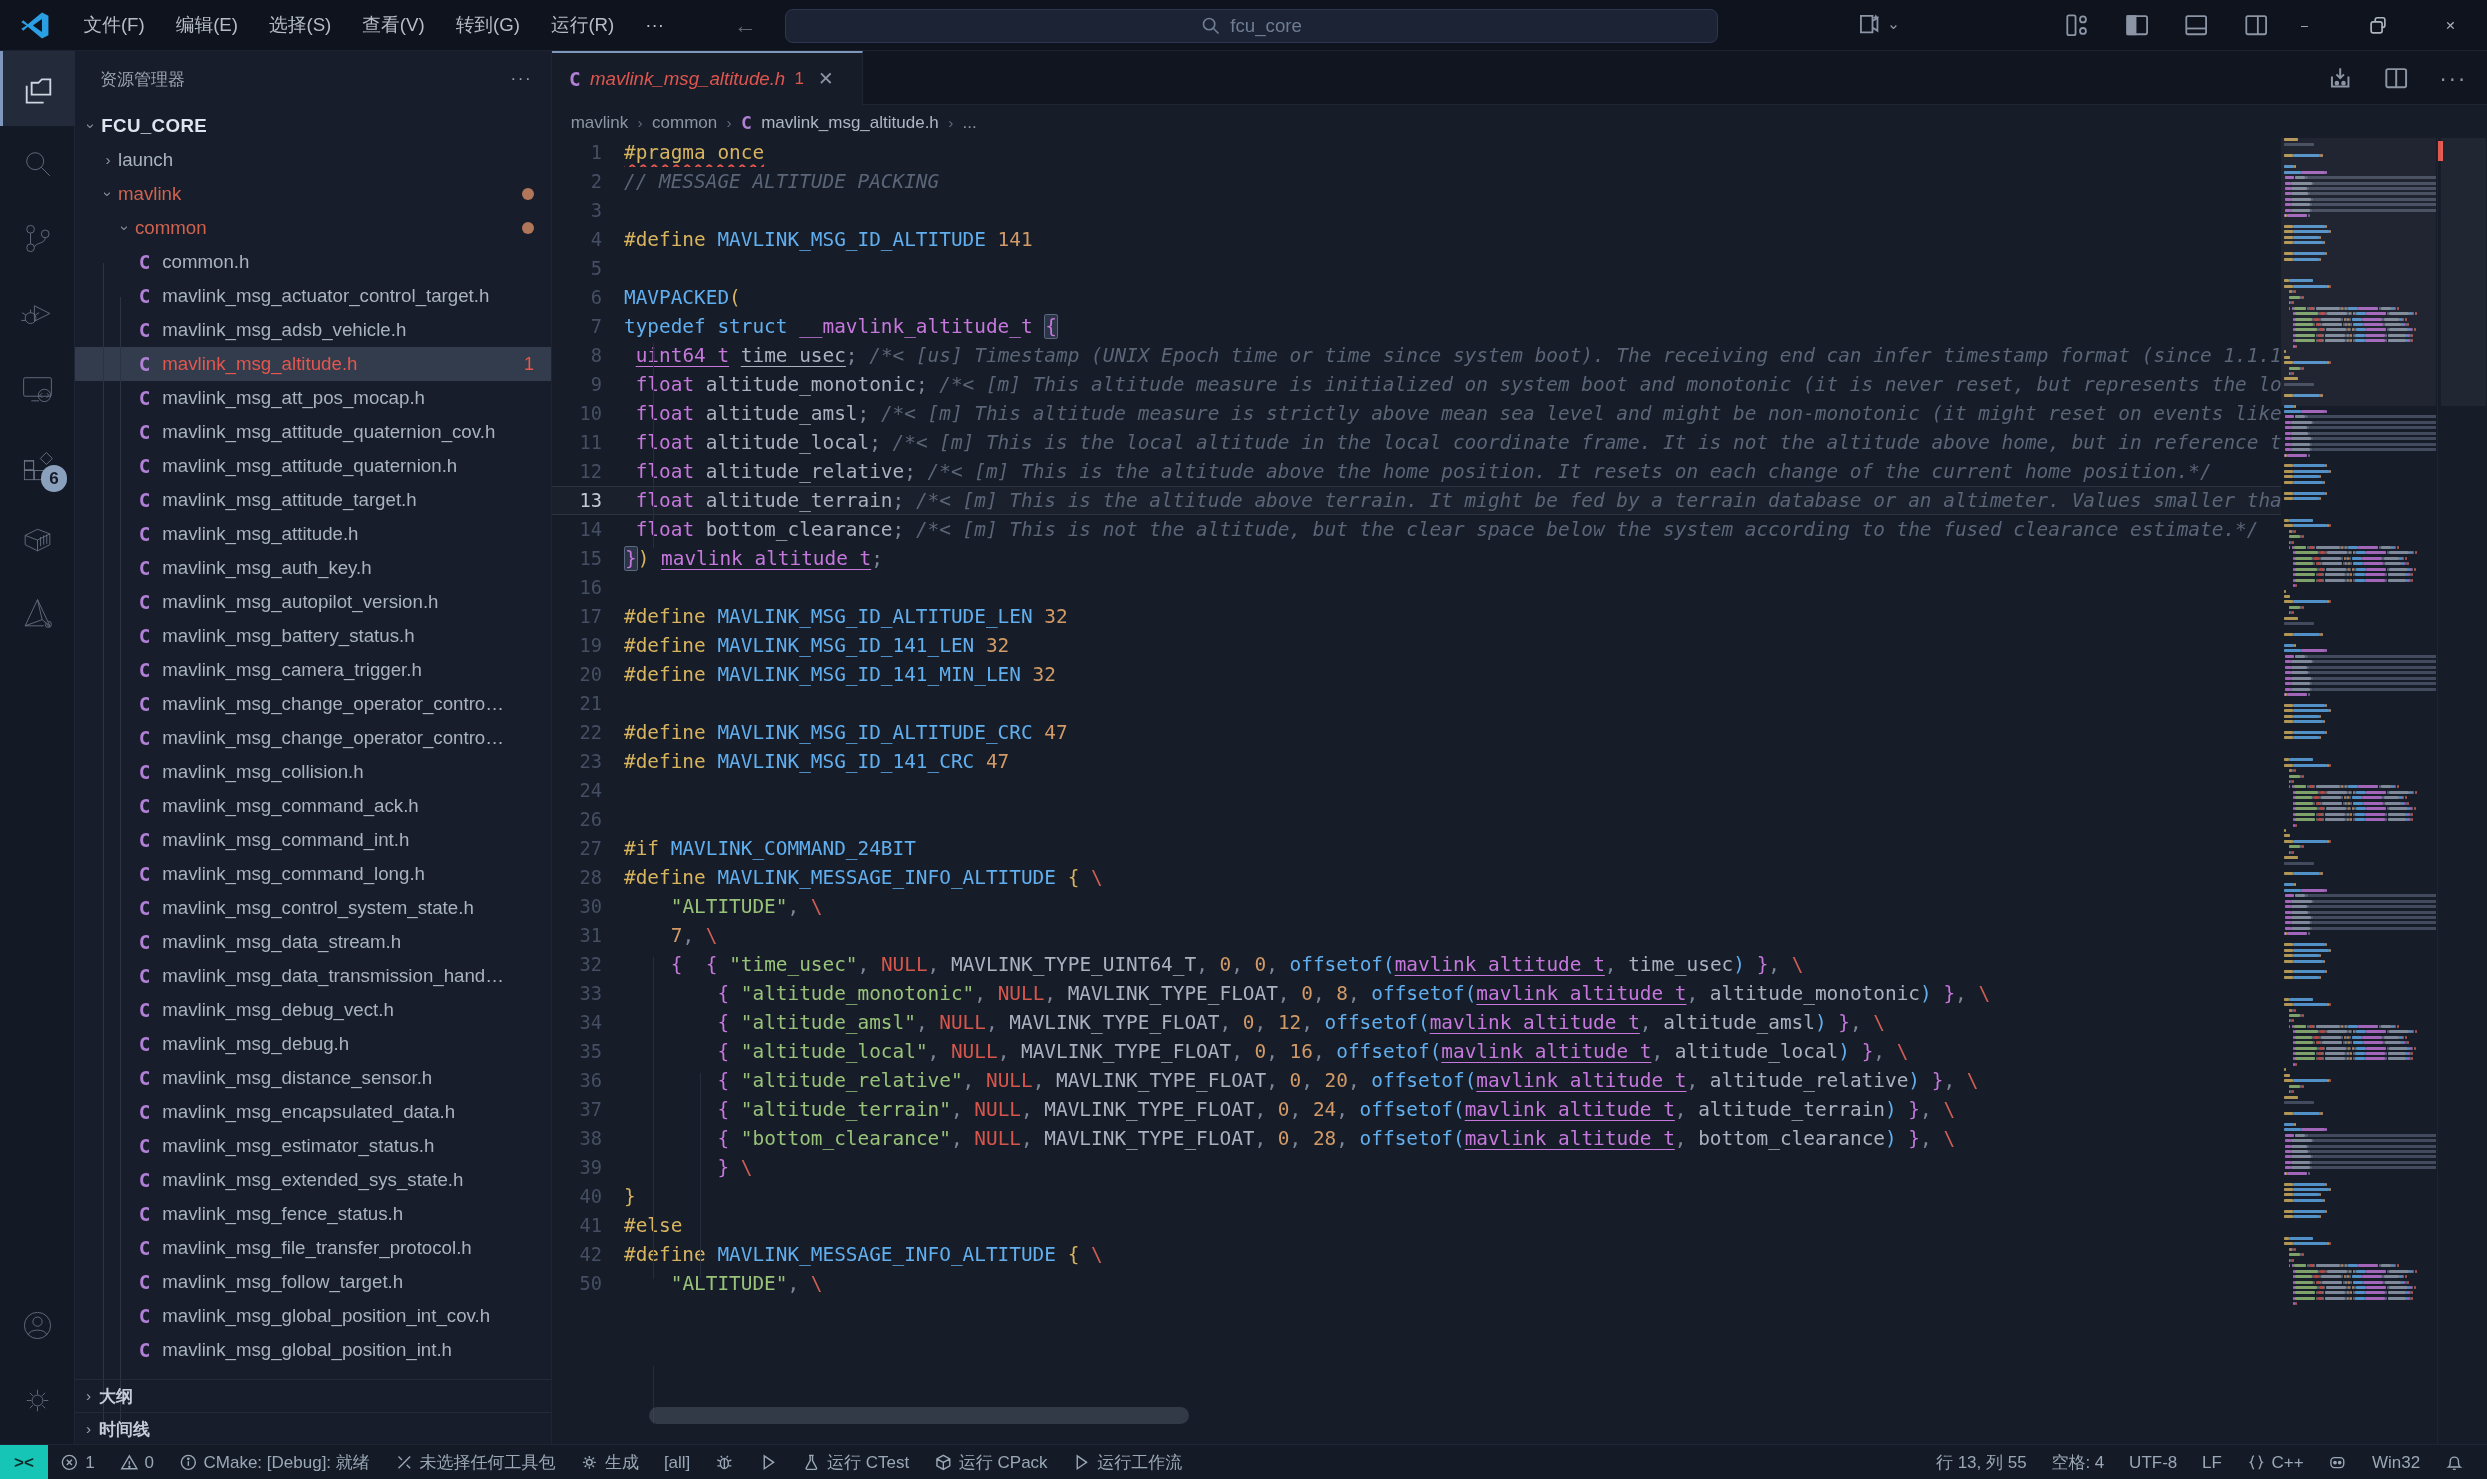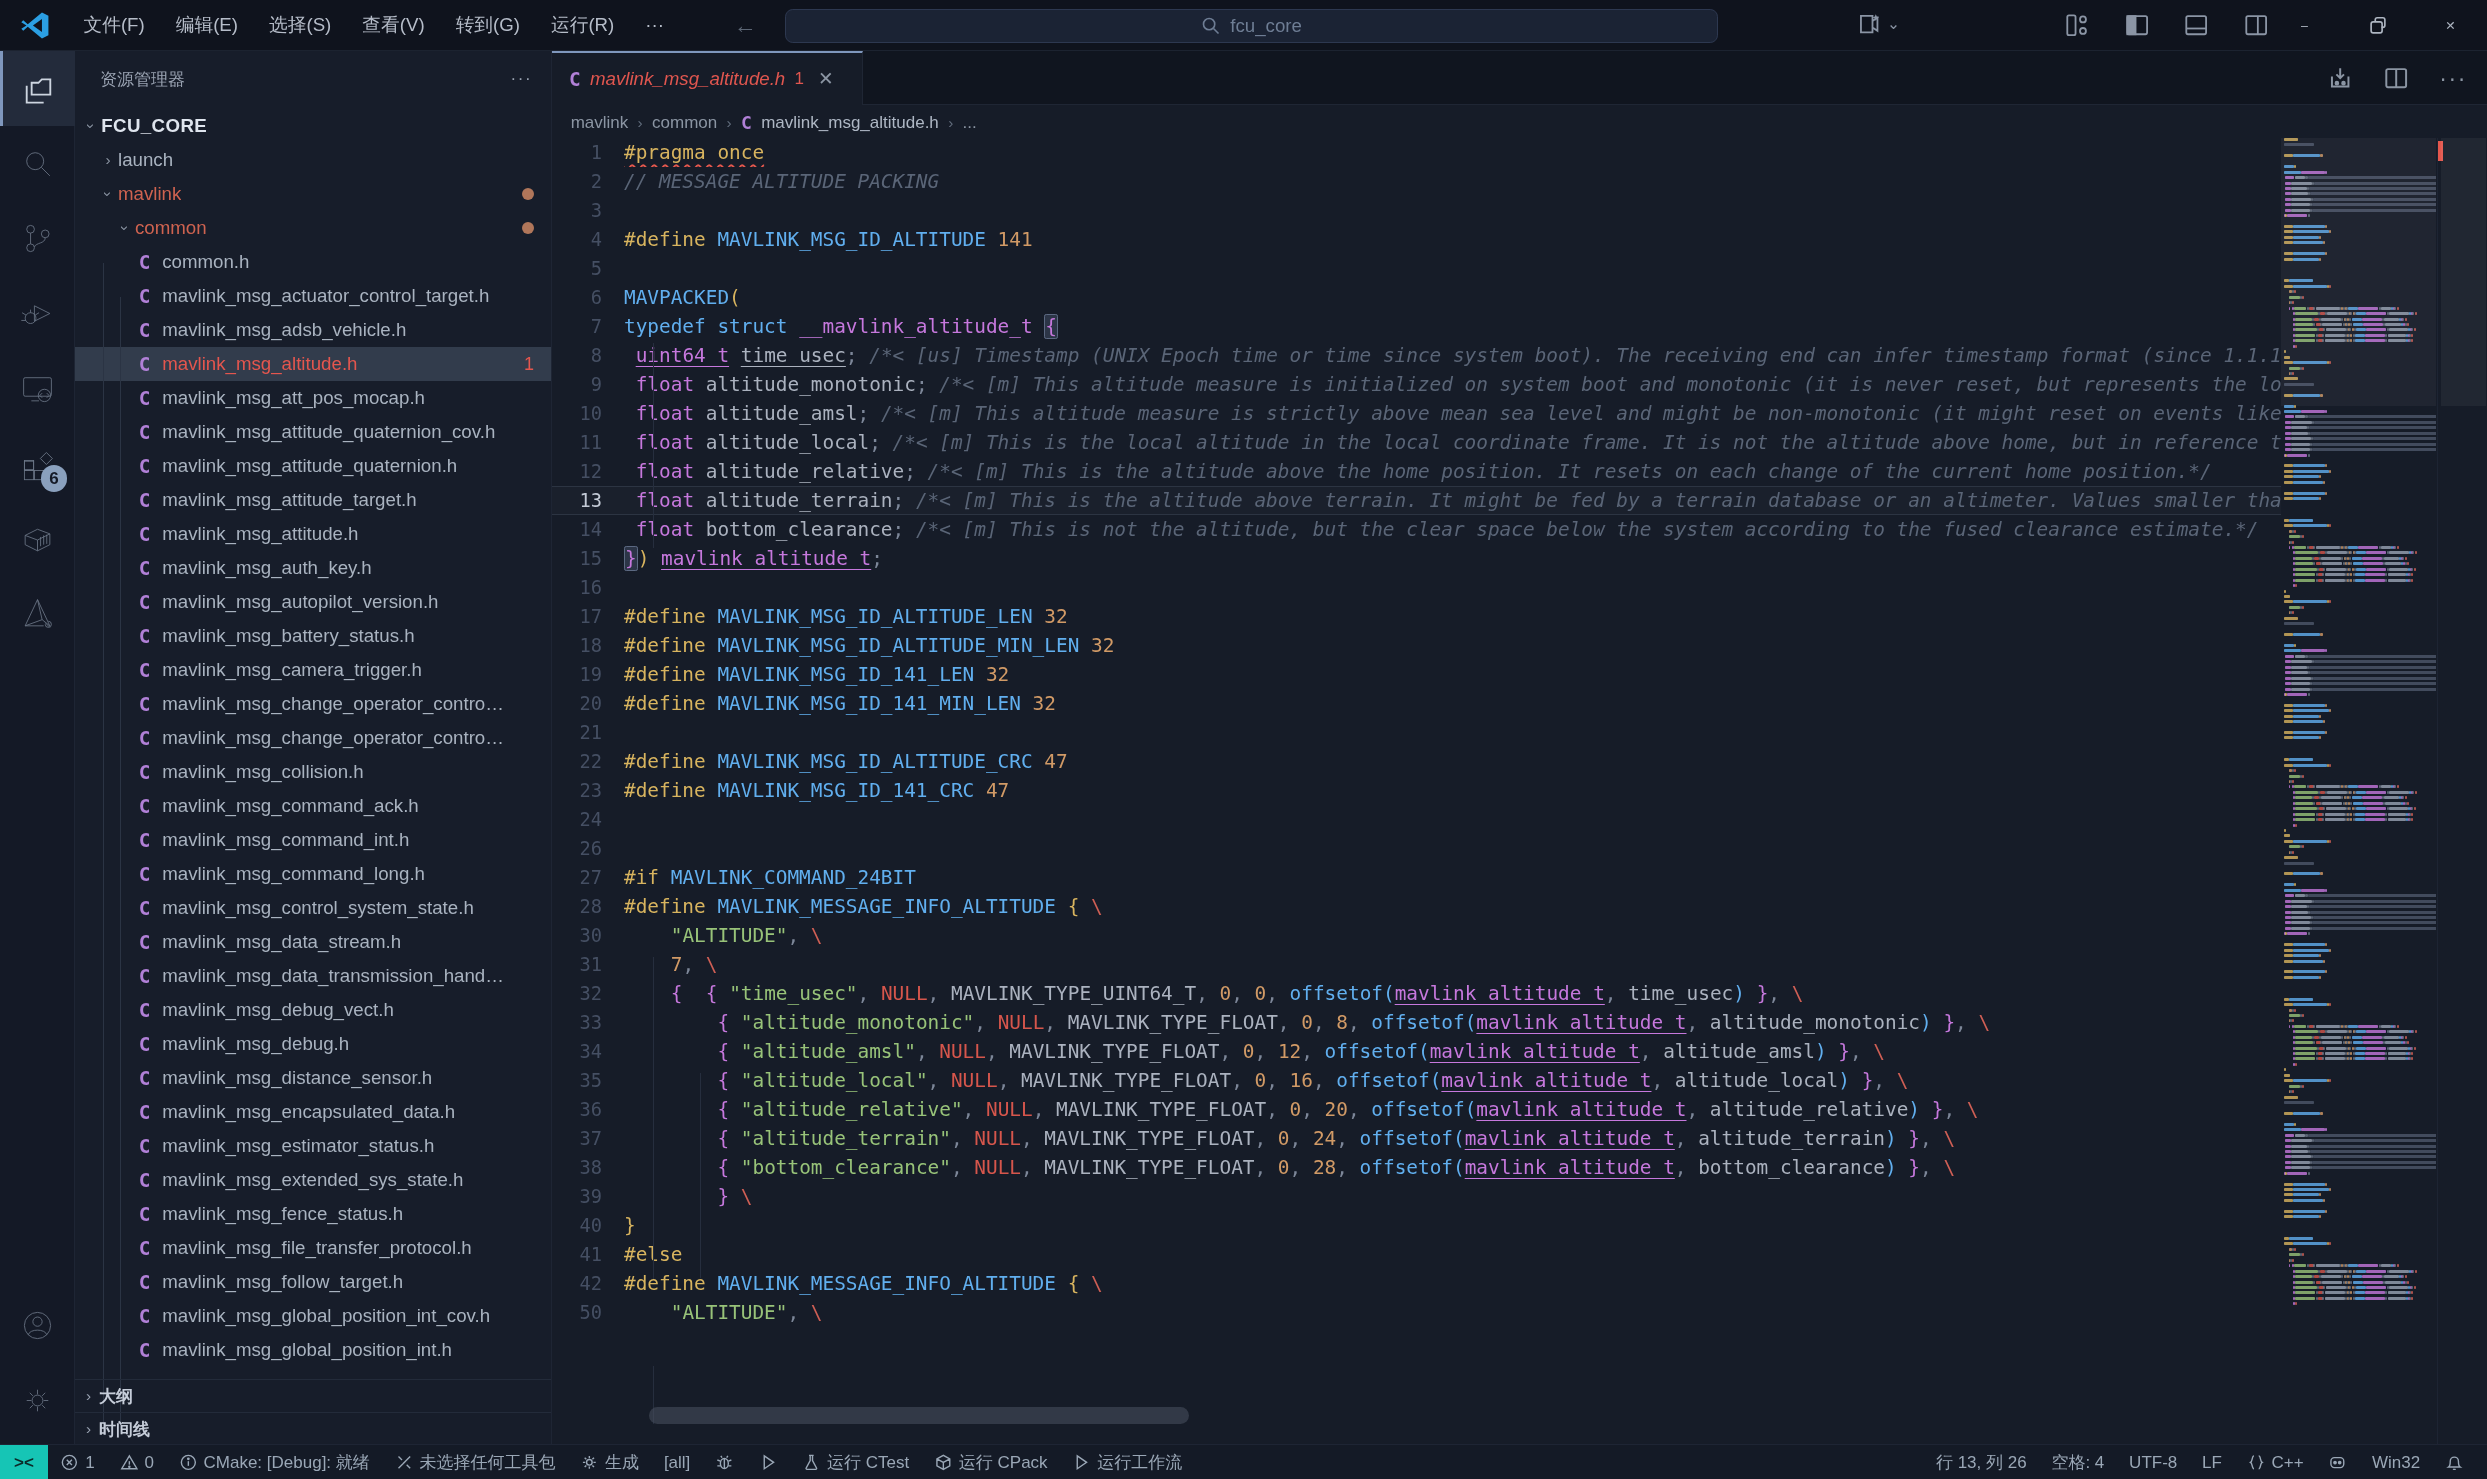--- a/index.html
+++ b/index.html
@@ -454,21 +454,20 @@
       <div class="code-line"><span class="ln">8</span><span class="ct"><span class="tk-p"> </span><span class="tk-tu">uint64_t</span><span class="tk-p"> </span><span class="tk-iu">time_usec</span><span class="tk-g">; </span><span class="tk-c">/*&lt; [us] Timestamp (UNIX Epoch time or time since system boot). The receiving end can infer timestamp format (since 1.1.1970 or since system boot).*/</span></span></div>
       <div class="code-line"><span class="ln">9</span><span class="ct"><span class="tk-p"> </span><span class="tk-t">float</span><span class="tk-p"> altitude_monotonic</span><span class="tk-g">; </span><span class="tk-c">/*&lt; [m] This altitude measure is initialized on system boot and monotonic (it is never reset, but represents the local altitude change).*/</span></span></div>
       <div class="code-line"><span class="ln">10</span><span class="ct"><span class="tk-p"> </span><span class="tk-t">float</span><span class="tk-p"> altitude_amsl</span><span class="tk-g">; </span><span class="tk-c">/*&lt; [m] This altitude measure is strictly above mean sea level and might be non-monotonic (it might reset on events like GPS lock).*/</span></span></div>
       <div class="code-line"><span class="ln">11</span><span class="ct"><span class="tk-p"> </span><span class="tk-t">float</span><span class="tk-p"> altitude_local</span><span class="tk-g">; </span><span class="tk-c">/*&lt; [m] This is the local altitude in the local coordinate frame. It is not the altitude above home, but in reference to the coordinate origin.*/</span></span></div>
       <div class="code-line"><span class="ln">12</span><span class="ct"><span class="tk-p"> </span><span class="tk-t">float</span><span class="tk-p"> altitude_relative</span><span class="tk-g">; </span><span class="tk-c">/*&lt; [m] This is the altitude above the home position. It resets on each change of the current home position.*/</span></span></div>
       <div class="code-line current"><span class="ln">13</span><span class="ct"><span class="tk-p"> </span><span class="tk-t">float</span><span class="tk-p"> altitude_terrain</span><span class="tk-g">; </span><span class="tk-c">/*&lt; [m] This is the altitude above terrain. It might be fed by a terrain database or an altimeter. Values smaller than -1000 are unknown.*/</span></span></div>
       <div class="code-line"><span class="ln">14</span><span class="ct"><span class="tk-p"> </span><span class="tk-t">float</span><span class="tk-p"> bottom_clearance</span><span class="tk-g">; </span><span class="tk-c">/*&lt; [m] This is not the altitude, but the clear space below the system according to the fused clearance estimate.*/</span></span></div>
       <div class="code-line"><span class="ln">15</span><span class="ct"><span class="tk-bm">}</span><span class="tk-b1">)</span><span class="tk-p"> </span><span class="tk-tu">mavlink_altitude_t</span><span class="tk-g">;</span></span></div>
       <div class="code-line"><span class="ln">16</span><span class="ct"></span></div>
       <div class="code-line"><span class="ln">17</span><span class="ct"><span class="tk-k">#define </span><span class="tk-m">MAVLINK_MSG_ID_ALTITUDE_LEN </span><span class="tk-n">32</span></span></div>
-      <div class="code-line"><span class="ln">18</span><span class="ct"><span class="tk-k">#define </span><span class="tk-m">MAVLINK_MSG_ID_ALTITUDE_MIN_LEN </span><span class="tk-n">32</span></span></div>
       <div class="code-line"><span class="ln">19</span><span class="ct"><span class="tk-k">#define </span><span class="tk-m">MAVLINK_MSG_ID_141_LEN </span><span class="tk-n">32</span></span></div>
       <div class="code-line"><span class="ln">20</span><span class="ct"><span class="tk-k">#define </span><span class="tk-m">MAVLINK_MSG_ID_141_MIN_LEN </span><span class="tk-n">32</span></span></div>
       <div class="code-line"><span class="ln">21</span><span class="ct"></span></div>
       <div class="code-line"><span class="ln">22</span><span class="ct"><span class="tk-k">#define </span><span class="tk-m">MAVLINK_MSG_ID_ALTITUDE_CRC </span><span class="tk-n">47</span></span></div>
       <div class="code-line"><span class="ln">23</span><span class="ct"><span class="tk-k">#define </span><span class="tk-m">MAVLINK_MSG_ID_141_CRC </span><span class="tk-n">47</span></span></div>
       <div class="code-line"><span class="ln">24</span><span class="ct"></span></div>
       <div class="code-line"><span class="ln">26</span><span class="ct"></span></div>
       <div class="code-line"><span class="ln">27</span><span class="ct"><span class="tk-k">#if </span><span class="tk-m">MAVLINK_COMMAND_24BIT</span></span></div>
       <div class="code-line"><span class="ln">28</span><span class="ct"><span class="tk-k">#define </span><span class="tk-m">MAVLINK_MESSAGE_INFO_ALTITUDE </span><span class="tk-b1">{</span><span class="tk-p"> </span><span class="tk-e">\</span></span></div>
       <div class="code-line"><span class="ln">30</span><span class="ct"><span class="tk-p">    </span><span class="tk-s">"ALTITUDE"</span><span class="tk-g">, </span><span class="tk-e">\</span></span></div>
@@ -2030,21 +2029,21 @@
         </div>
         <div class="sb-item">
           <svg viewBox="0 0 16 16">
             <path d="M4.5 2.5 L12.5 8 L4.5 13.5z"></path>
           </svg>
           <span>运行工作流</span>
         </div>
       </div>
   <div id="sb-right">
         <div class="sb-item">
-          <span>行 13, 列 26</span>
+          <span>行 13, 列 55</span>
         </div>
         <div class="sb-item">
           <span>空格: 4</span>
         </div>
         <div class="sb-item">
           <span>UTF-8</span>
         </div>
         <div class="sb-item">
           <span>LF</span>
         </div>

